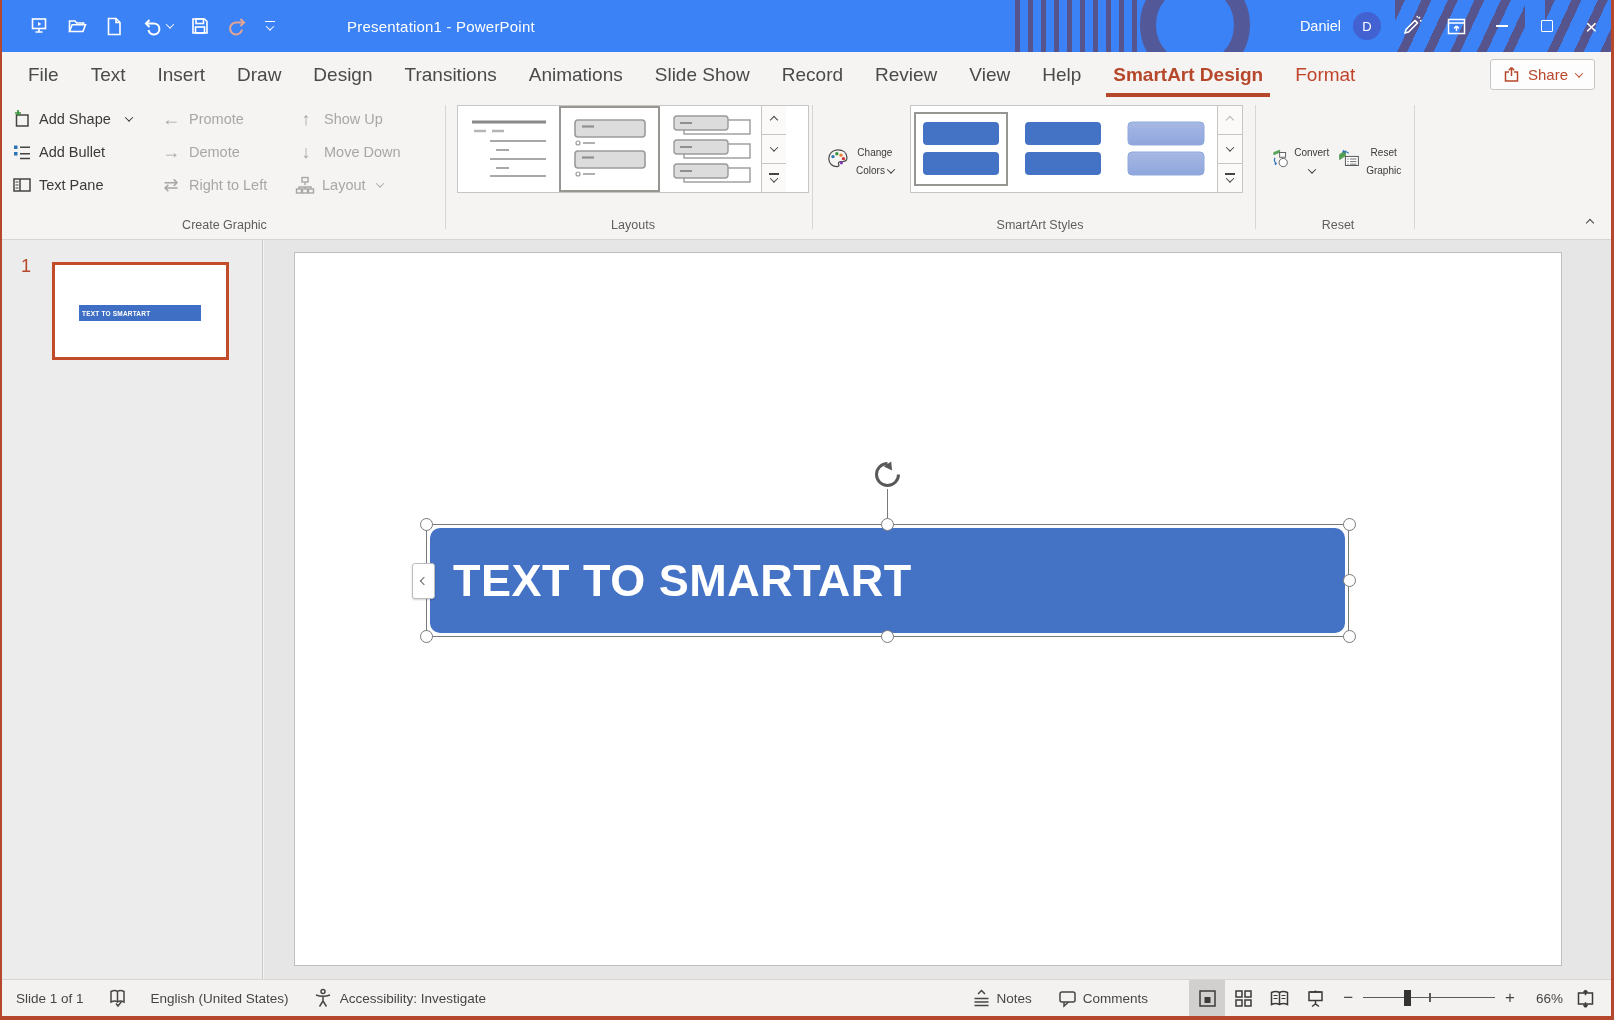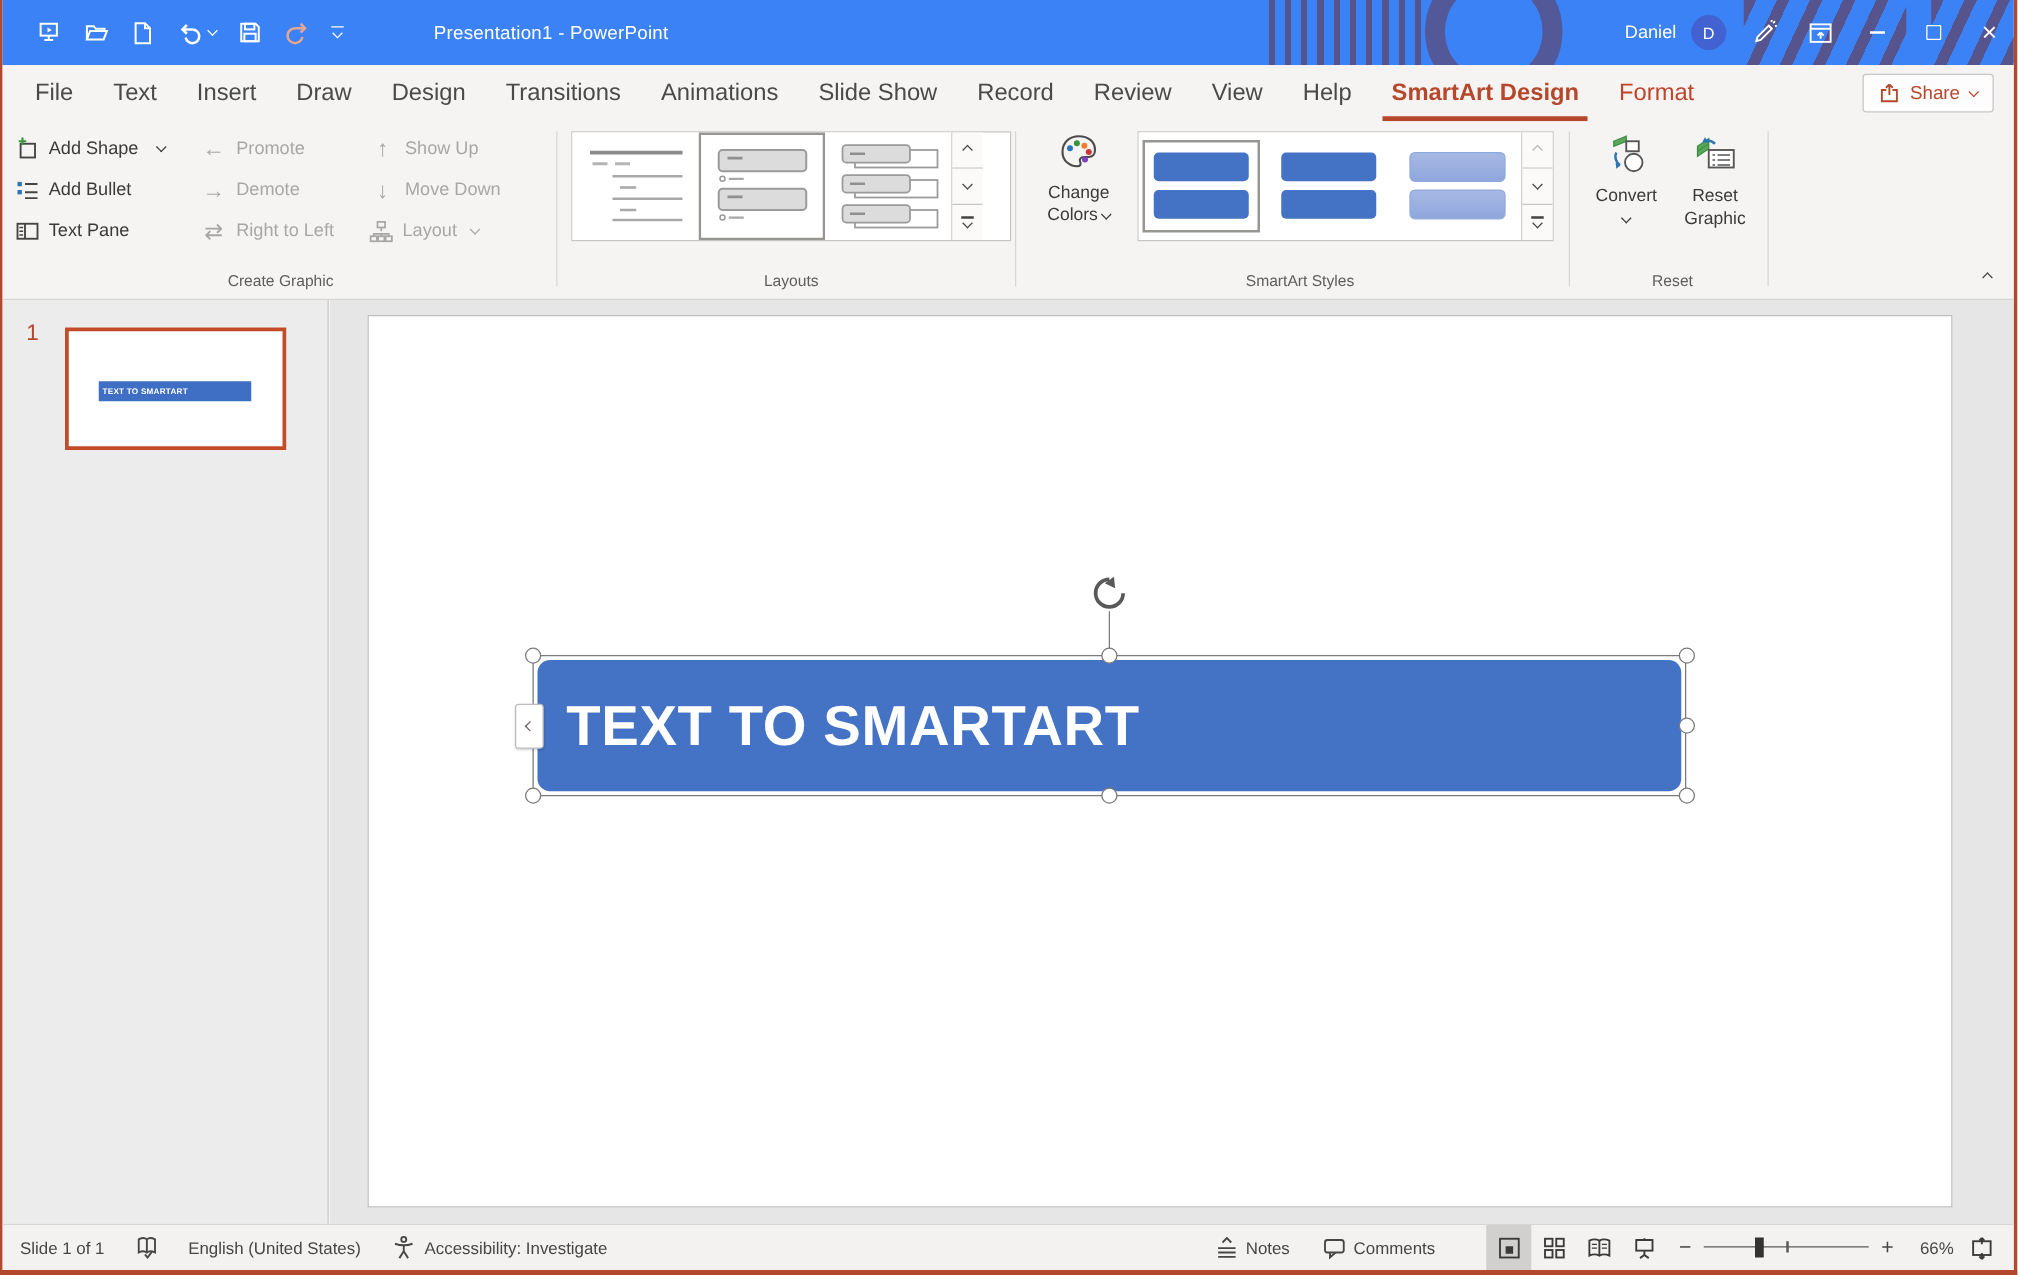--- a/index.html
+++ b/index.html
@@ -48,21 +48,21 @@
   .chev.left { transform:rotate(135deg); }
   .chev.up { transform:rotate(-135deg); }
   .gallery { display:flex; background:#fff; border:1px solid #C8C6C4; height:88px; }
   .gcell { width:101px; height:86px; display:flex; align-items:center; justify-content:center; background:#fff; }
   .gcell.selected { border:2px solid #989693; outline:2px solid #fff; outline-offset:-4px; }
   .gscroll { width:25px; border-left:1px solid #C8C6C4; display:flex; flex-direction:column; }
   .gs-btn { flex:1; display:flex; flex-direction:column; align-items:center; justify-content:center; border-bottom:1px solid #C8C6C4; color:#444; background:#FBFAF9; }
   .gs-btn:last-child { border-bottom:none; }
   .gs-btn .bar { width:10px; height:1.6px; background:currentColor; margin-bottom:2px; }
   .gs-btn.dim { color:#B8B6B4; }
-  .bigbtn { display:flex; flex-direction:column; align-items:center; text-align:center; font-size:14px; color:#3B3A39; line-height:18px; padding-top:1px; }
+  .bigbtn { display:flex; flex-direction:row; align-items:center; text-align:center; font-size:10px; color:#3B3A39; line-height:18px; padding-top:1px; }
   .bigbtn .blabel { margin-top:6px; width:72px; }
   .collapse-ribbon { position:absolute; right:18px; bottom:9px; color:#444; }
 
   
   .content { position:absolute; top:240px; left:0; right:0; height:739px; }
   .thumbs { position:absolute; left:0; top:0; width:261px; height:100%; background:#ECECEC; border-right:1px solid #C9C9C9; }
   .slide-num { position:absolute; left:19px; top:16px; font-size:18px; color:#B7472A; }
   .thumb { position:absolute; left:50px; top:22px; width:177px; height:98px; background:#fff; border:3px solid #C24B29; }
   .minibar { position:absolute; left:24px; top:40px; width:122px; height:16px; background:#3F6FC4; color:#fff; font-size:6.5px; font-weight:700; display:flex; align-items:center; padding-left:3px; letter-spacing:.2px; }
   .canvas { position:absolute; left:262px; right:0; top:0; bottom:0; background:#E6E6E6; }

